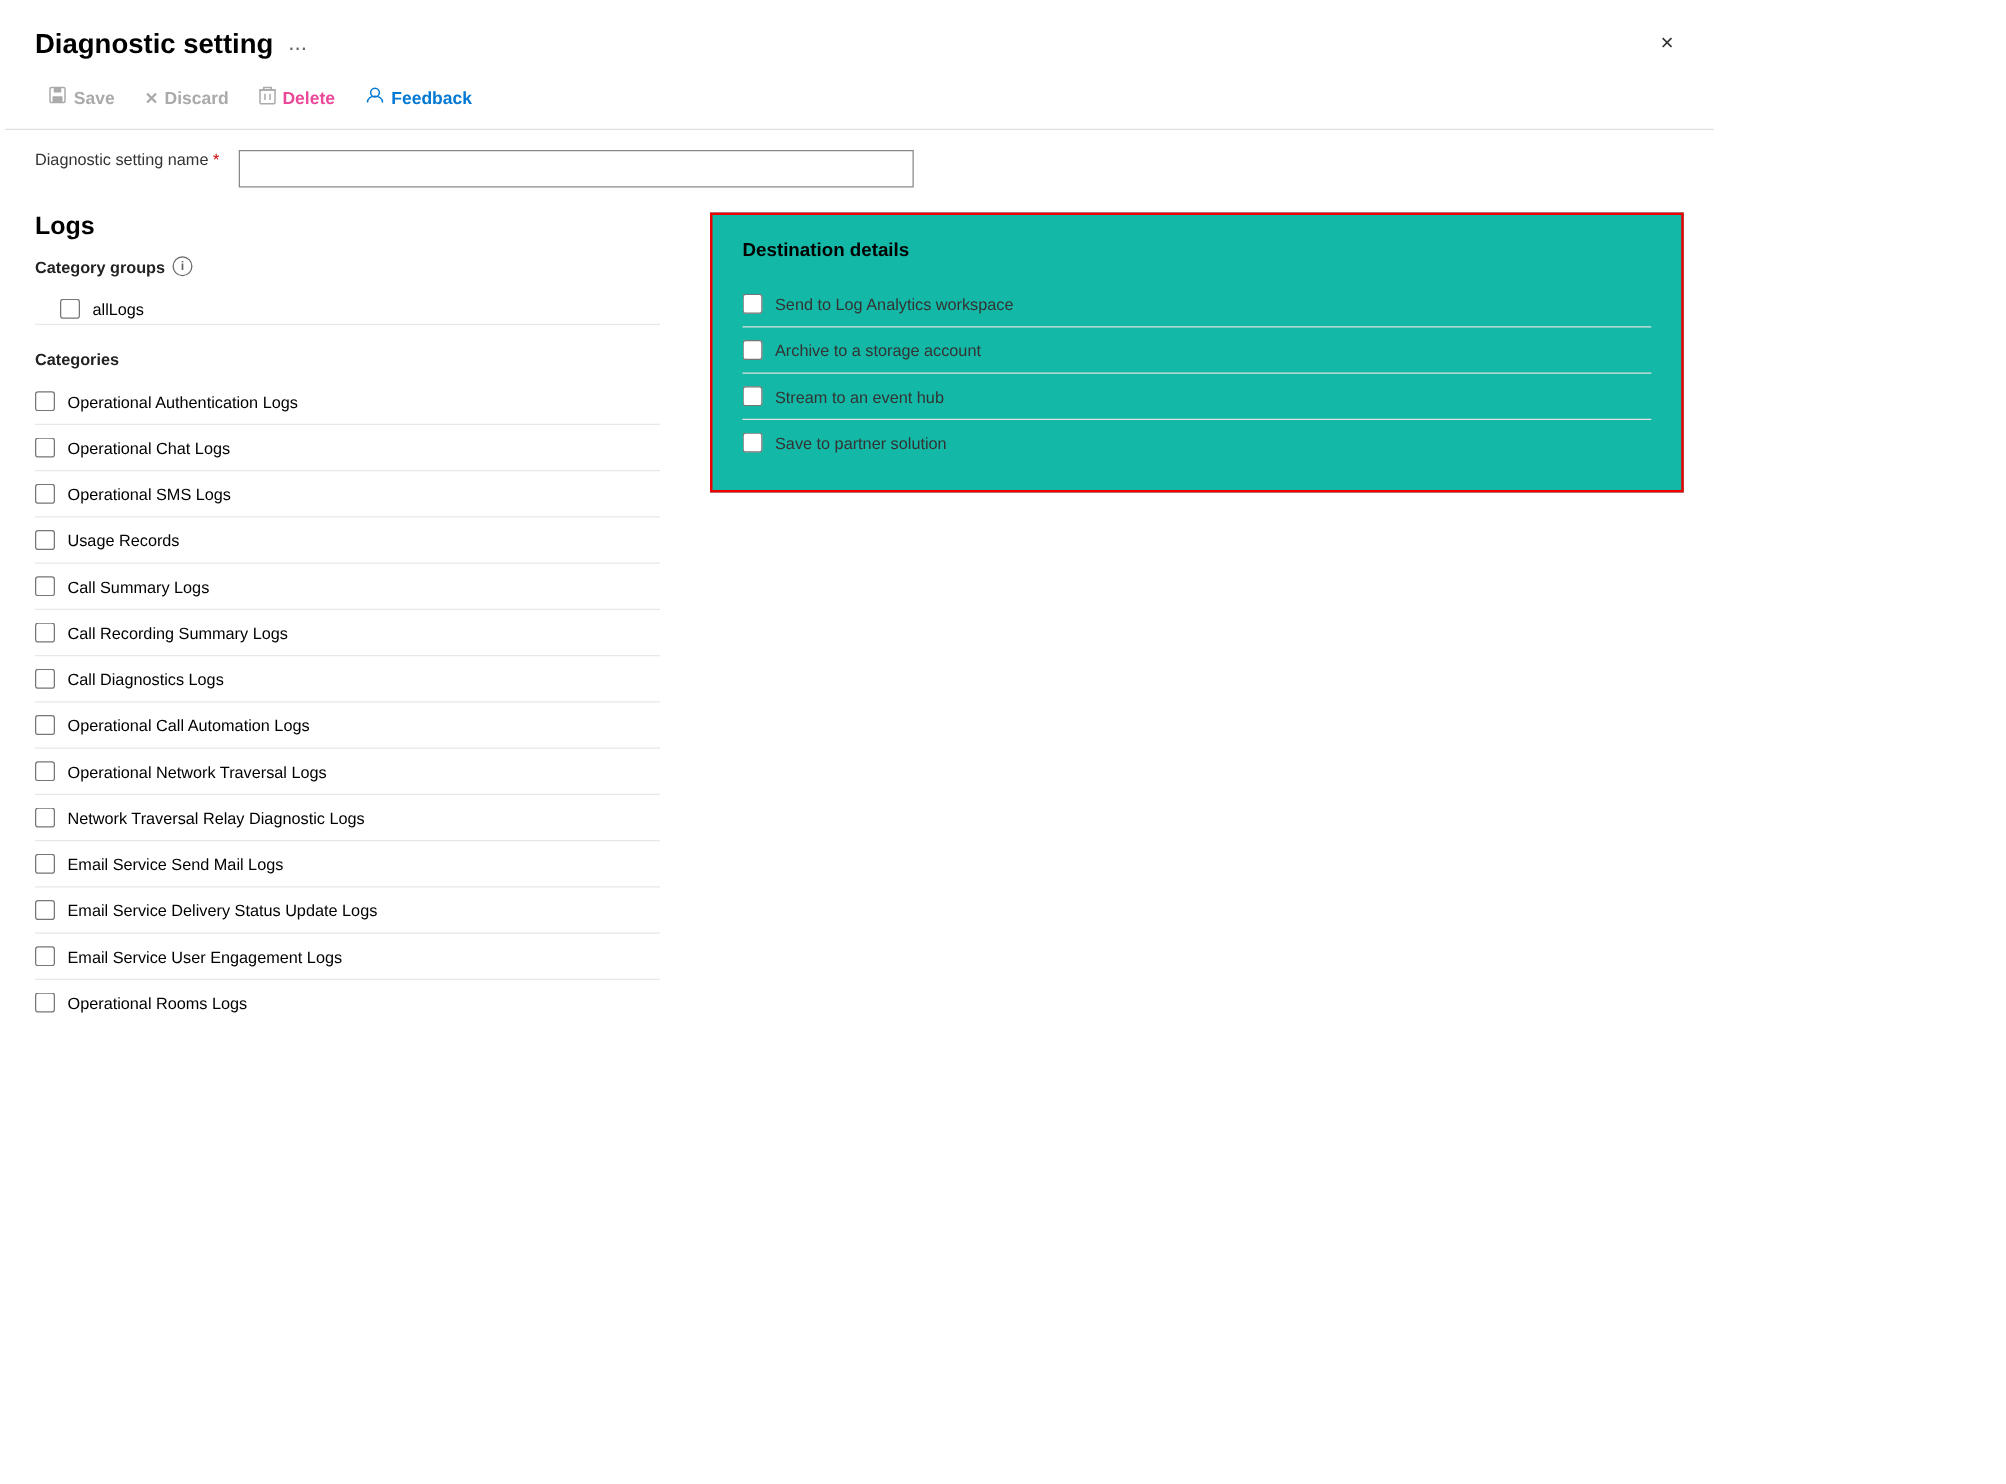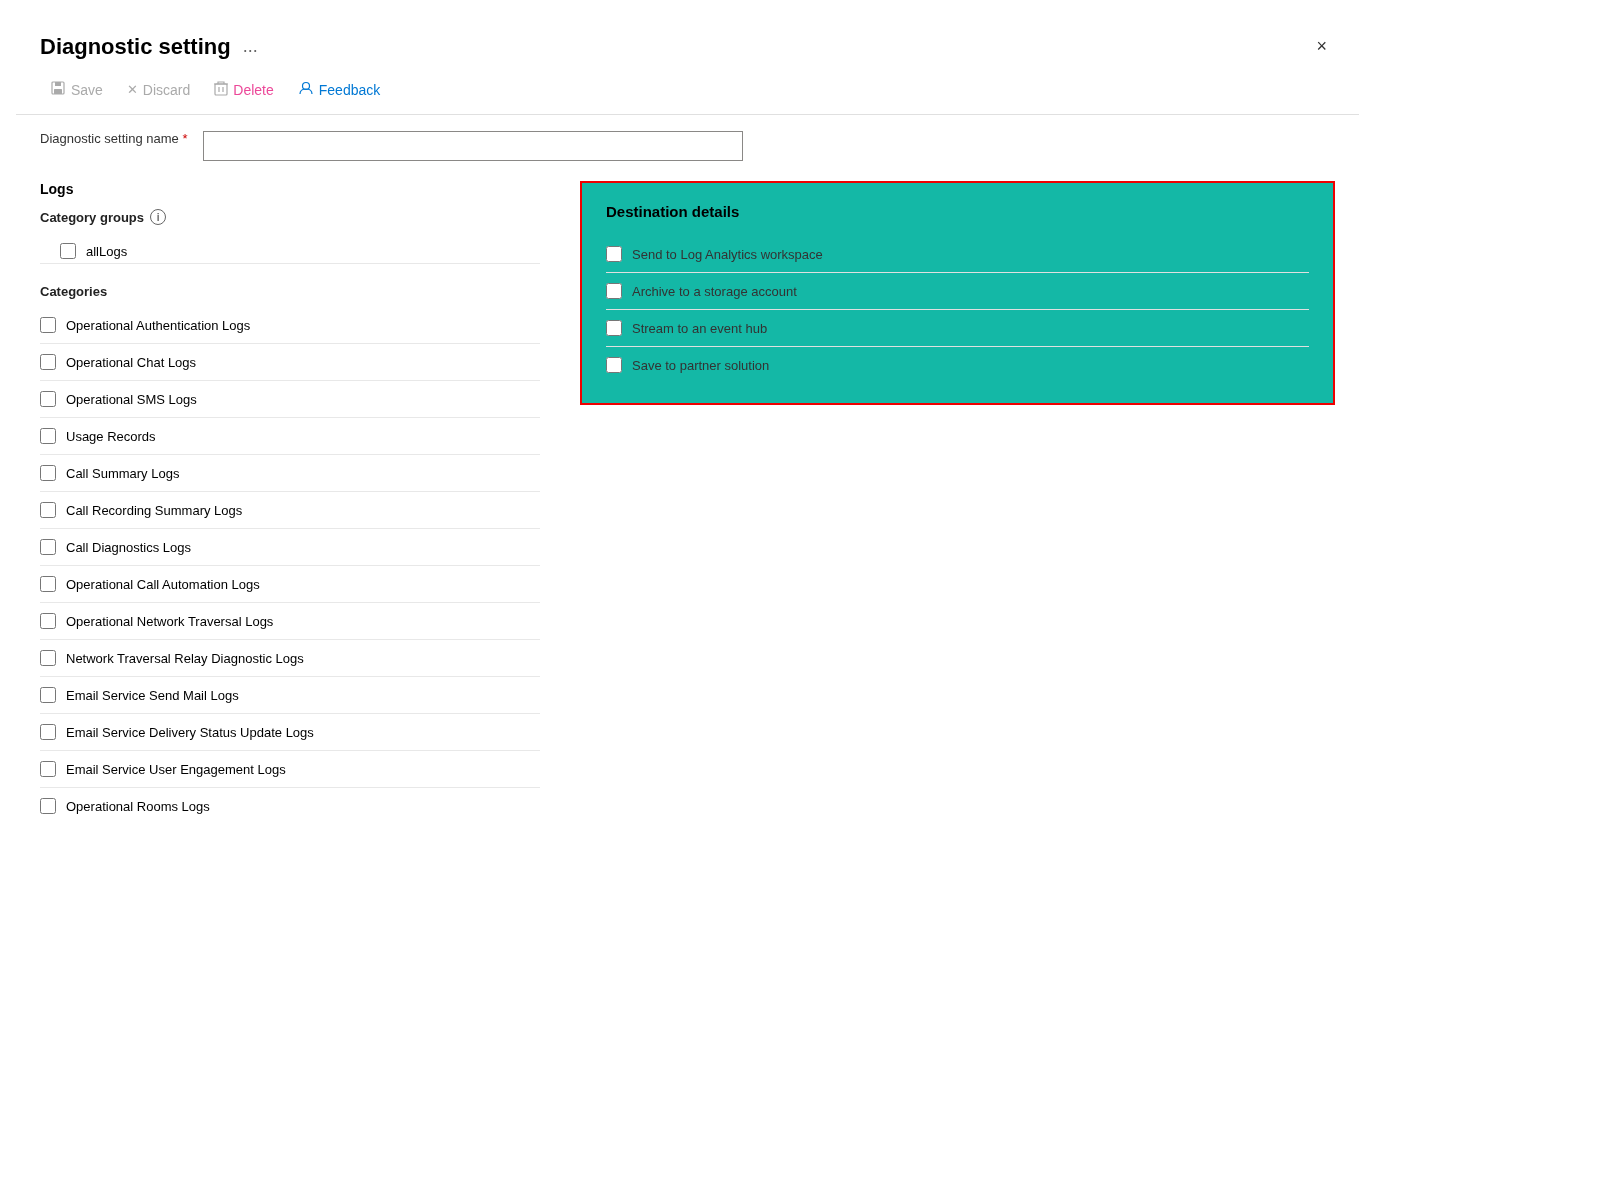--- a/index.html
+++ b/index.html
@@ -7,21 +7,21 @@
       font-family: 'Segoe UI', Arial, sans-serif;
       font-size: 14px;
       background: #fff;
       color: #333;
     }
     .page-container {
       width: 1375px;
       min-height: 1187px;
       background: #fff;
       position: relative;
-      padding: 16px;
+      padding: 4px;
     }
     .header {
       display: flex;
       align-items: center;
       justify-content: space-between;
       padding: 16px 24px 8px 24px;
       border-bottom: none;
     }
     .header-title {
       display: flex;
@@ -57,20 +57,21 @@
       display: flex;
       align-items: center;
       gap: 5px;
       background: none;
       border: none;
       cursor: pointer;
       padding: 5px 10px;
       font-size: 14px;
       color: #333;
       border-radius: 2px;
+      font-weight: bold;
     }
     .toolbar-btn.disabled { color: #aaa; cursor: default; }
     .toolbar-icon { font-size: 15px; }
     .toolbar-feedback { color: #0078d4; }
     .toolbar-feedback .toolbar-icon { color: #0078d4; }
     .content-area {
       padding: 16px 24px;
     }
     .setting-name-row {
       display: flex;
@@ -98,21 +99,21 @@
     }
     .left-col {
       flex: 0 0 500px;
       min-width: 0;
     }
     .right-col {
       flex: 1;
       min-width: 0;
     }
     .section-title {
-      font-size: 14px;
+      font-size: 20px;
       font-weight: 700;
       margin-bottom: 12px;
       color: #000;
     }
     .subsection-title {
       font-size: 13px;
       font-weight: 600;
       margin-bottom: 8px;
       color: #222;
       display: flex;

